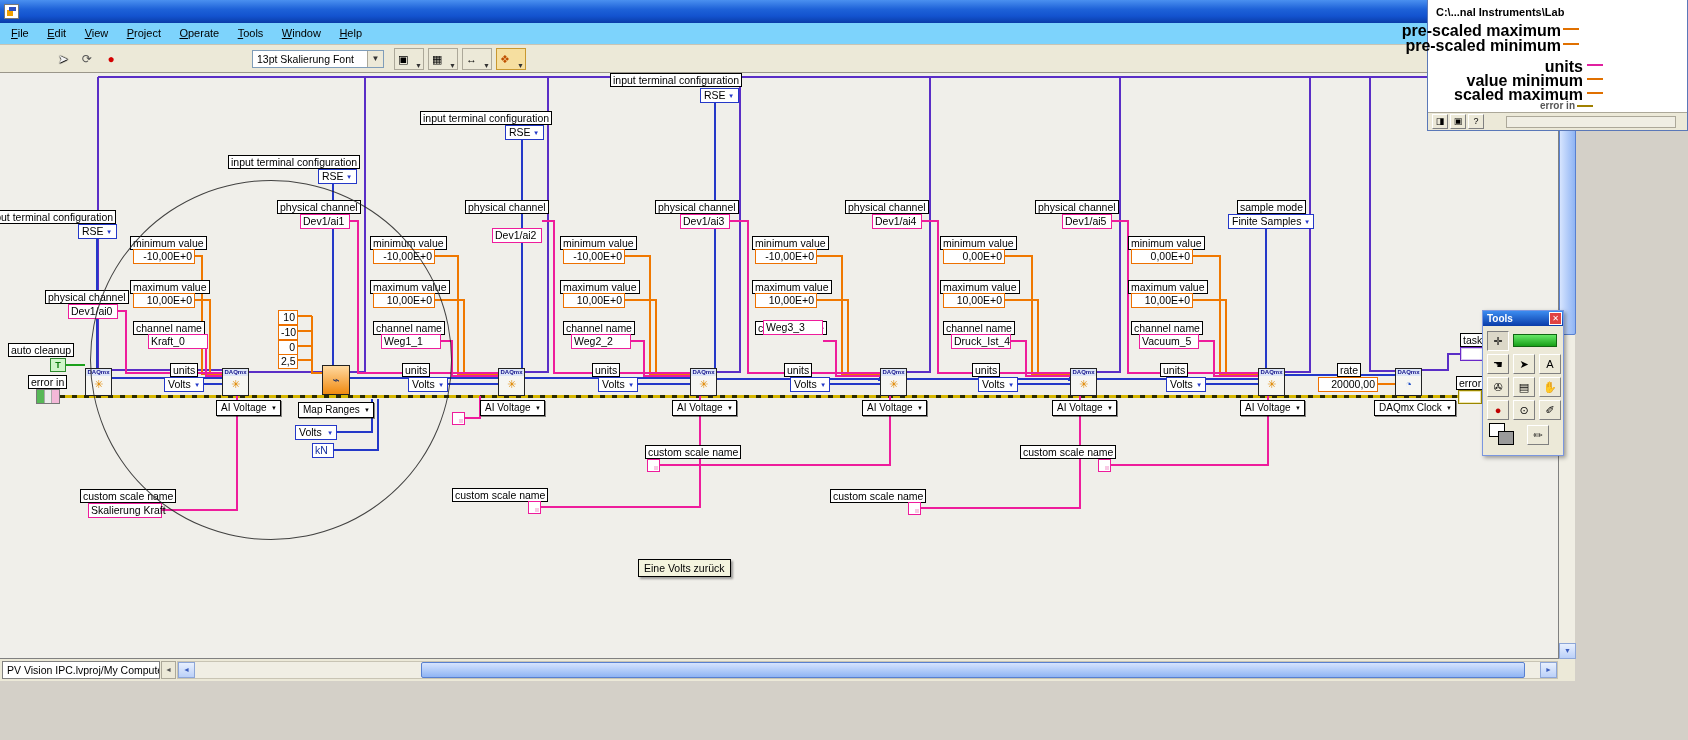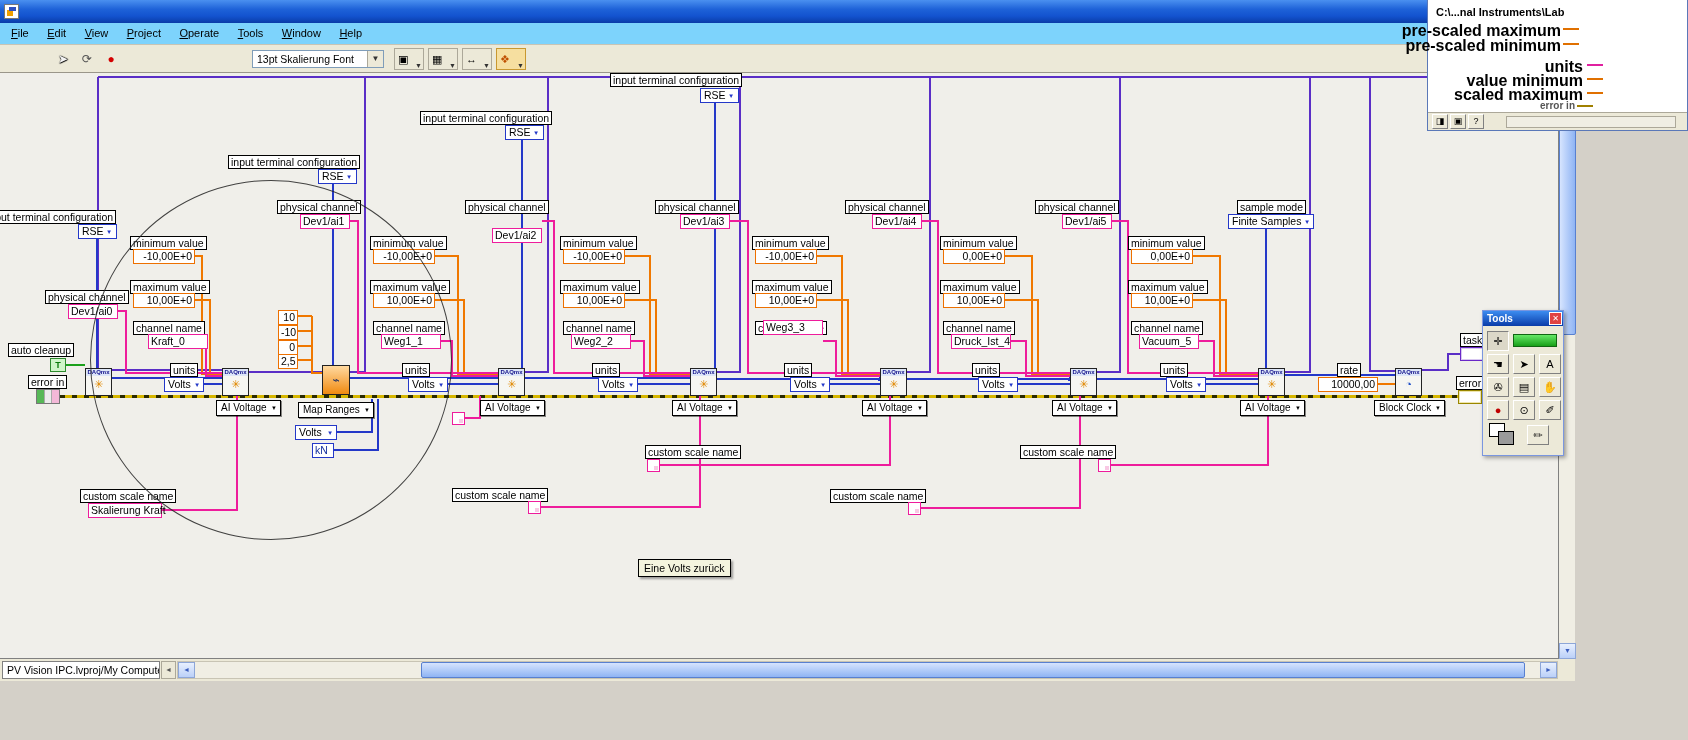--- a/index.html
+++ b/index.html
@@ -365,22 +365,22 @@
         <i></i>
       </div>
     <div class="lbl" style="left:1020px;top:372px;">custom scale name</div>
     <div class="sq" style="left:1098px;top:386px;">
         <i></i>
       </div>
 
     <div class="lbl" style="left:1237px;top:127px;">sample mode</div>
     <div class="ring" style="left:1228px;top:141px;"><span>Finite Samples</span><i class="dd">▼</i></div>
     <div class="lbl" style="left:1337px;top:290px;">rate</div>
-    <div class="val num" style="left:1318px;top:304px;width:60px;">10000,00</div>
-    <div class="sel" style="left:1374px;top:327px;"><span>Block Clock</span><i class="dd">▼</i></div>
+    <div class="val num" style="left:1318px;top:304px;width:60px;">20000,00</div>
+    <div class="sel" style="left:1374px;top:327px;"><span>DAQmx Clock</span><i class="dd">▼</i></div>
     <div class="lbl" style="left:1460px;top:260px;">task</div>
     <div class="term term-task" style="left:1460px;top:274px;"></div>
     <div class="lbl" style="left:1456px;top:303px;">error</div>
     <div class="term term-error" style="left:1458px;top:317px;"></div>
 
     <div class="circle-annot"></div>
     <div class="tipbox">Eine Volts zurück</div>
   </div>
 
   <div class="vscroll">

